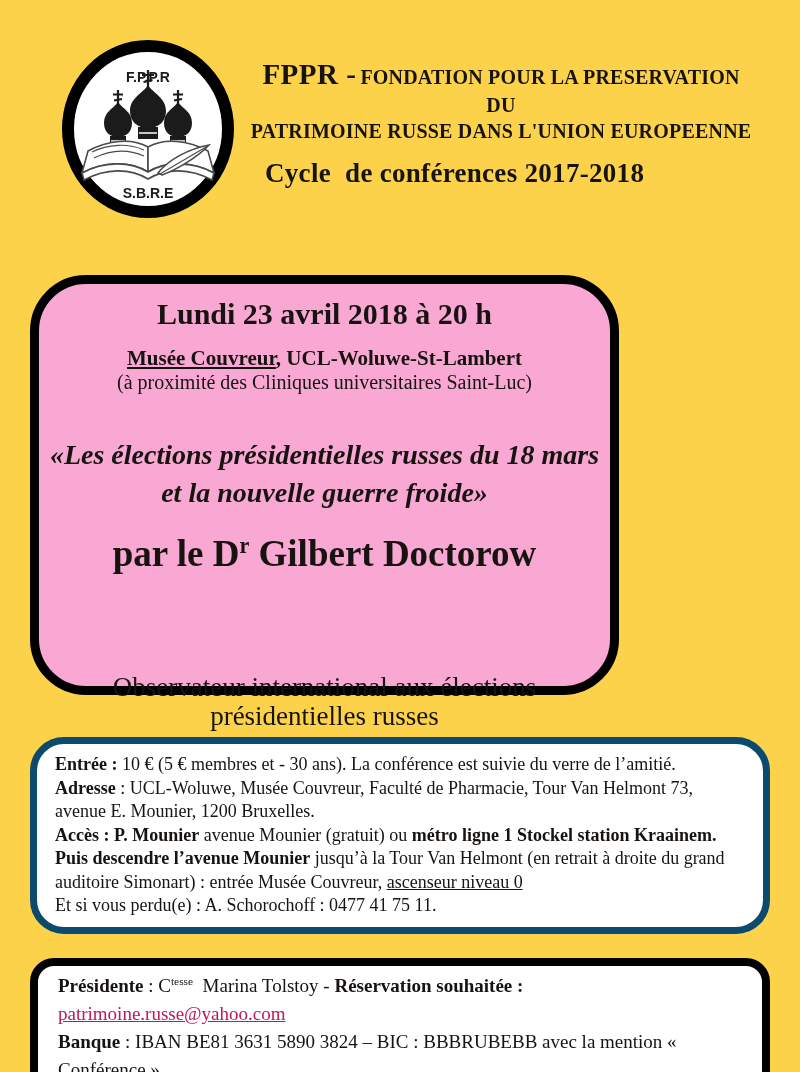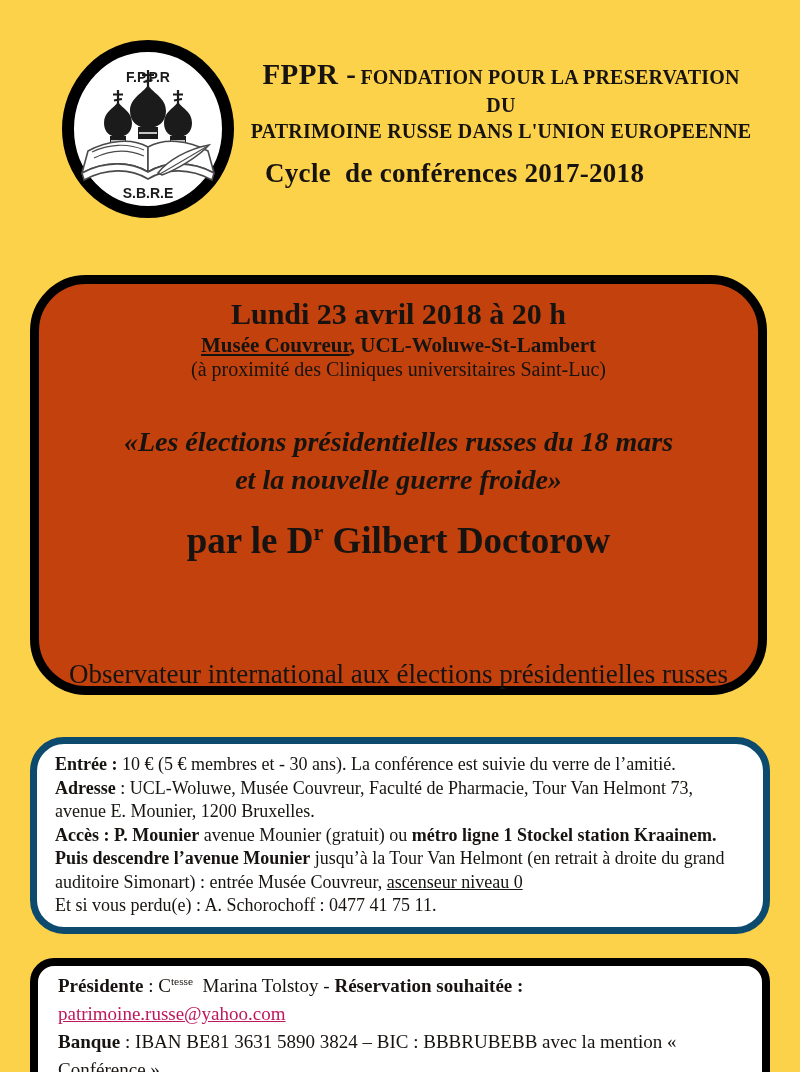--- a/index.html
+++ b/index.html
@@ -17,26 +17,26 @@
     text-align:center; font-weight:bold; line-height:1.28;
   }
   .org-abbrev { font-size:29px; letter-spacing:0.5px;text-align:center; }
   .org-rest   { font-size:20px; letter-spacing:0.2px; }
   .cycle {
     position:absolute; left:265px; top:158px; font-size:27px; font-weight:bold;
     white-space:pre-wrap; letter-spacing:0.3px;
   }
   
   .main-box {
-    position:absolute; left:30px; top:275px; width:737px; height:420px;
-    background:#c2410c; border:9px solid #000; border-radius:56px;
+    position:absolute; left:30px; top:275px; width:589px; height:420px;
+    background:#f9a8d4; border:9px solid #000; border-radius:56px;
     text-align:center;
   }
   .event-datetime { margin-top:13px; font-size:30px; font-weight:bold; }
-  .event-venue    { font-size:21px; font-weight:bold; margin-top:2px; white-space:pre-wrap; }
+  .event-venue    { font-size:21px; font-weight:bold; margin-top:15px; white-space:pre-wrap; }
   .event-venue-note { font-size:20px; }
   .event-title {
     margin-top:42px; font-size:28px; font-style:italic; font-weight:bold;
     line-height:38px;
   }
   .event-speaker { margin-top:20px; font-size:37px; font-weight:bold; white-space:pre-wrap; }
   .event-bio { margin-top:40px; font-size:27px; line-height:29px; white-space:pre-wrap; }
 
   .info-box {
     position:absolute; left:30px; top:737px; width:740px;

